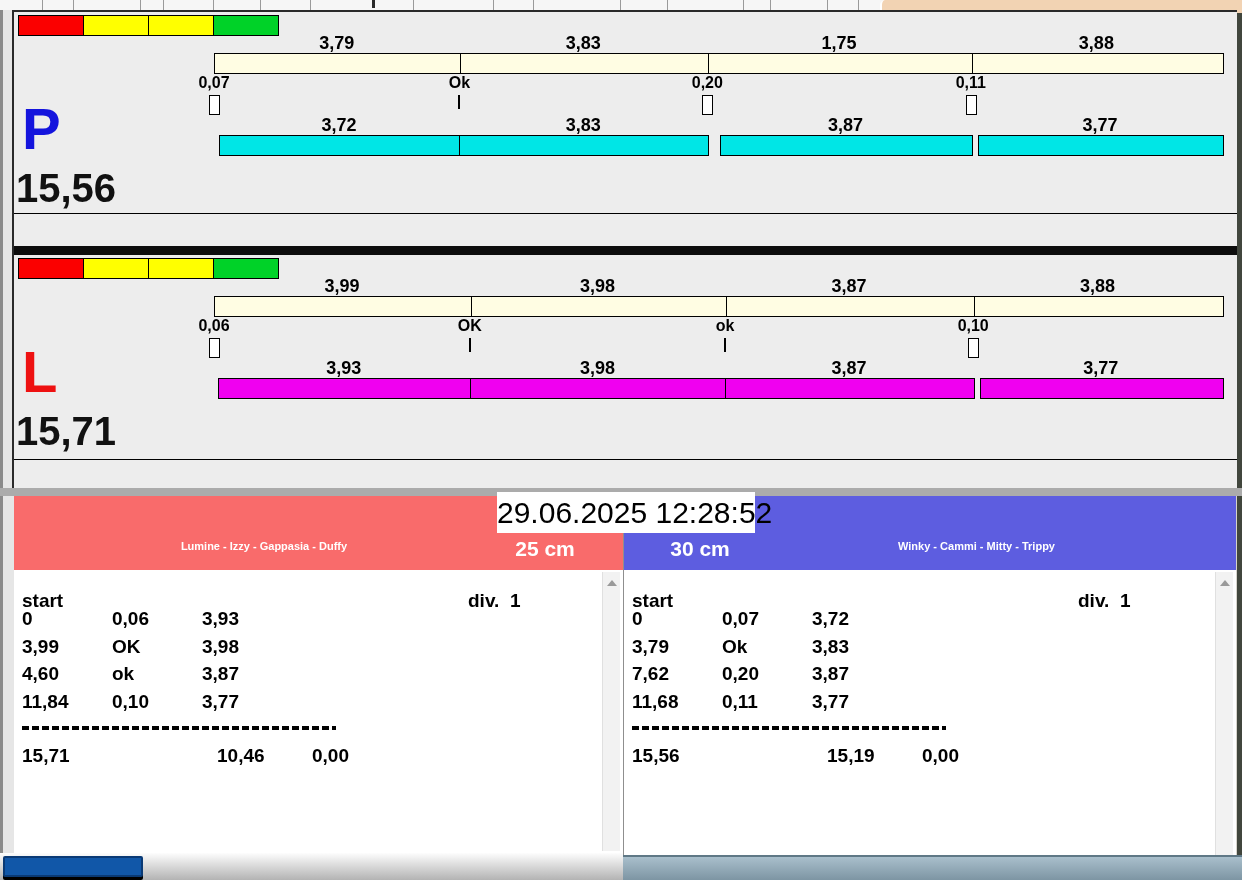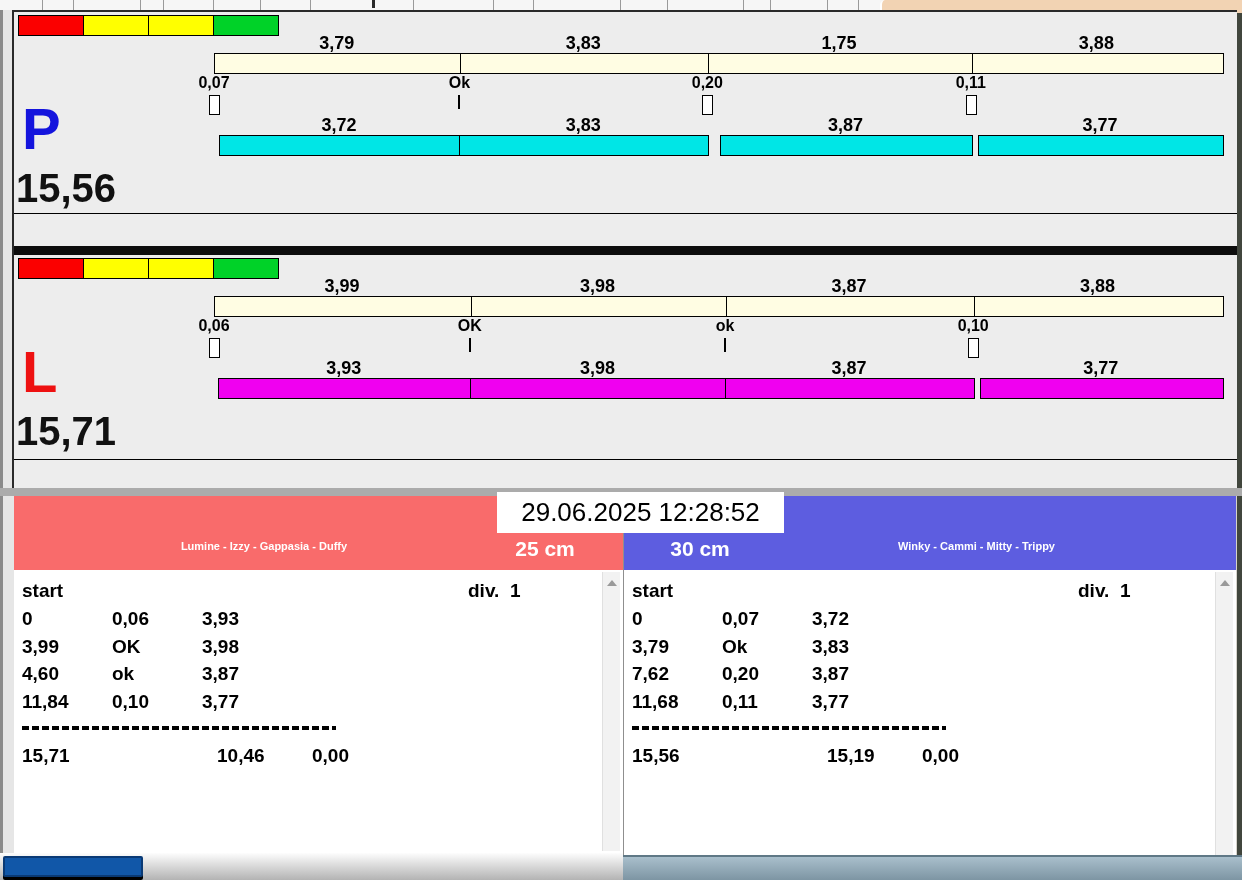--- a/index.html
+++ b/index.html
@@ -56,35 +56,35 @@
   .team-left .team-name{left:0;width:480px;}
   .team-right .team-name{left:0;width:100%;}
   .team-dogs{position:absolute;top:44px;font-size:11px;font-weight:bold;color:#fff;text-align:center;white-space:nowrap;}
   .team-left .team-dogs{left:0;width:500px;}
   .team-right .team-dogs{left:100px;width:505px;}
   .team-size{position:absolute;top:41px;font-size:21px;font-weight:bold;color:#fff;text-align:center;width:110px;}
   .team-left .team-size{left:476px;}
   .team-right .team-size{left:21px;}
   .tbody{position:absolute;left:0;top:74px;right:0;bottom:0;background:#fff;overflow:hidden;}
   .tbody span{position:absolute;font-size:19px;font-weight:bold;color:#000;white-space:pre;}
-  .thead{position:absolute;left:0;top:10px;width:100%;height:22px;}
+  .thead{position:absolute;left:0;top:20px;width:100%;height:22px;}
   .col-start{left:8px;}
   .col-div{left:454px;}
   .trow{position:absolute;left:0;width:100%;height:24px;}
   .c0{left:8px;} .c1{left:98px;} .c2{left:188px;}
   .dash-sep{position:absolute;left:8px;top:156px;width:314px;height:4px;
             background:repeating-linear-gradient(90deg,#000 0 7px,transparent 7px 10px);}
   .totrow{position:absolute;left:0;top:175px;width:100%;height:24px;}
   .t0{left:8px;} .t1{left:203px;} .t2{left:298px;}
   .vscroll{position:absolute;top:2px;right:3px;bottom:2px;width:17px;background:#f2f2f2;border-left:1px solid #e0e0e0;}
   .arrow-up{position:absolute;left:4px;top:8px;width:0;height:0;
             border-left:5px solid transparent;border-right:5px solid transparent;border-bottom:6px solid #9a9a9a;}
 
-  .timestamp-box{left:497px;top:492px;width:287px;height:41px;background:#fff;z-index:6;
-                 font-size:26px;color:#000;text-align:center;line-height:41px;white-space:nowrap;}
+  .timestamp-box{left:497px;top:492px;width:258px;height:41px;background:#fff;z-index:6;
+                 font-size:30px;color:#000;text-align:center;line-height:41px;white-space:nowrap;}
 
   .footer-left{left:0;top:853px;width:623px;height:27px;background:linear-gradient(#fdfdfd,#b3b3b3);}
   .footer-right{left:623px;top:855px;width:619px;height:25px;
                 background:linear-gradient(#a9bfcc,#7d95a3);border-top:2px solid #5f7886;box-sizing:border-box;}
   .blue-btn{left:3px;top:856px;width:136px;height:17px;background:#1157a8;
             border:2px solid #0a3a75;box-shadow:0 3px 0 #000;border-radius:2px;z-index:7;}
 </style>
 </head>
 <body>
 

